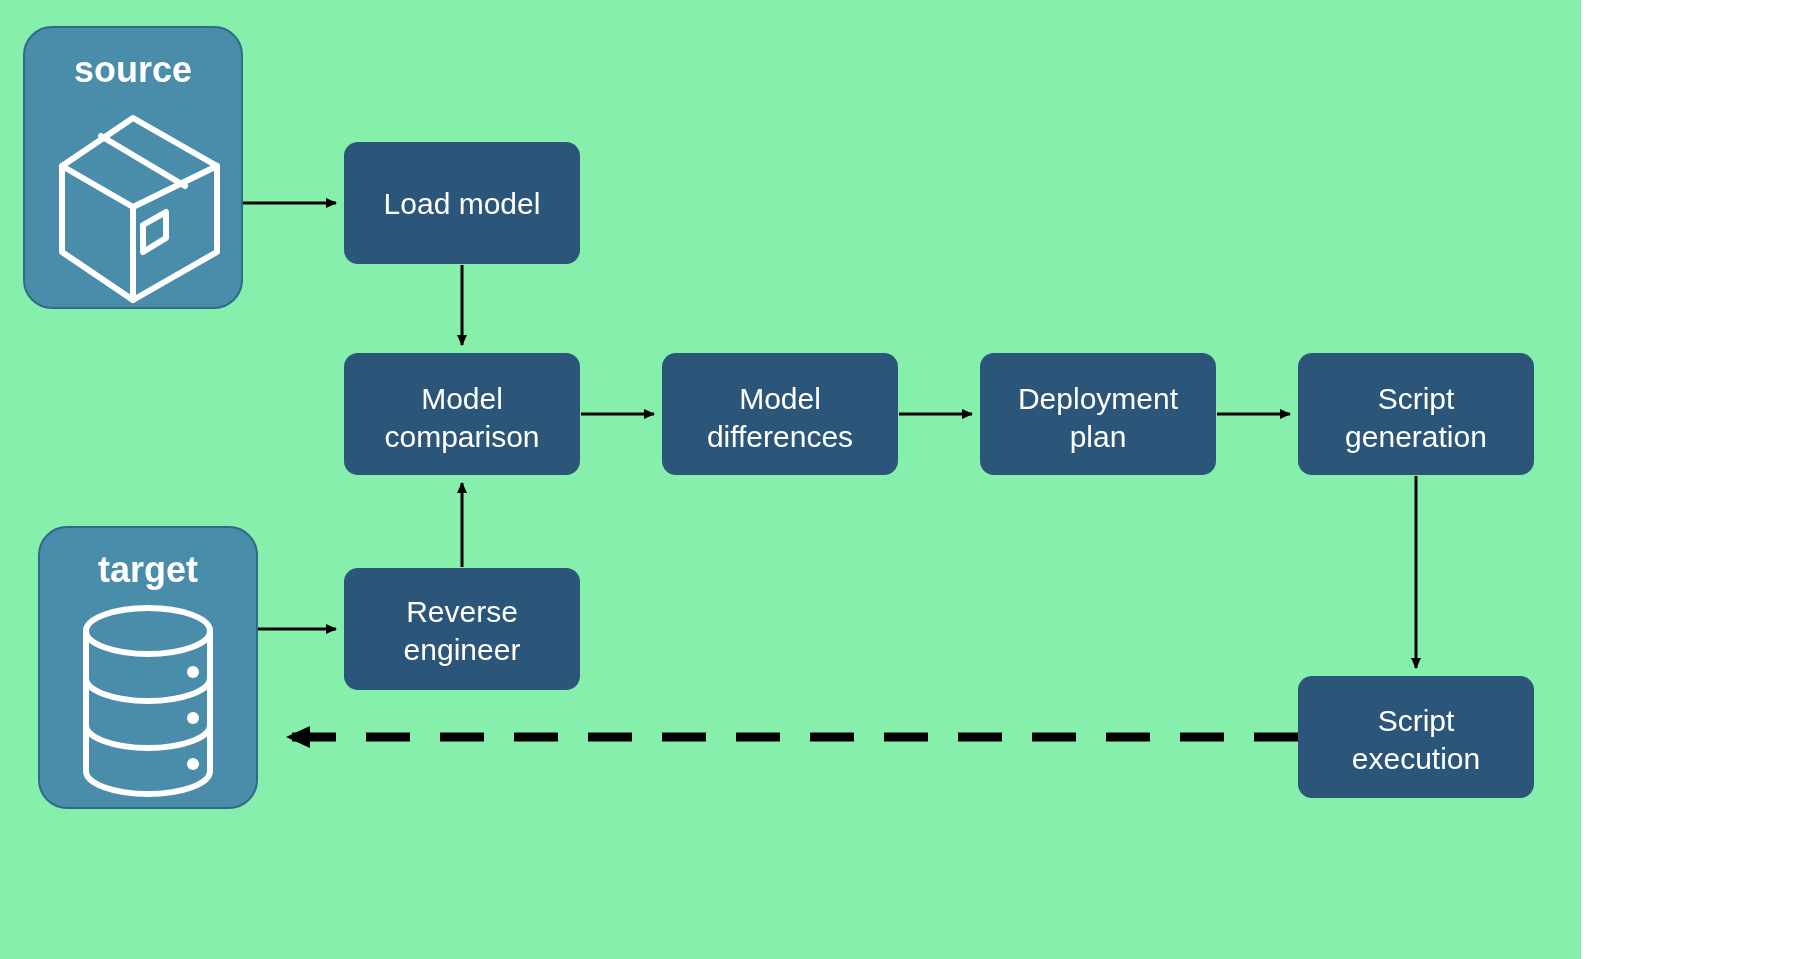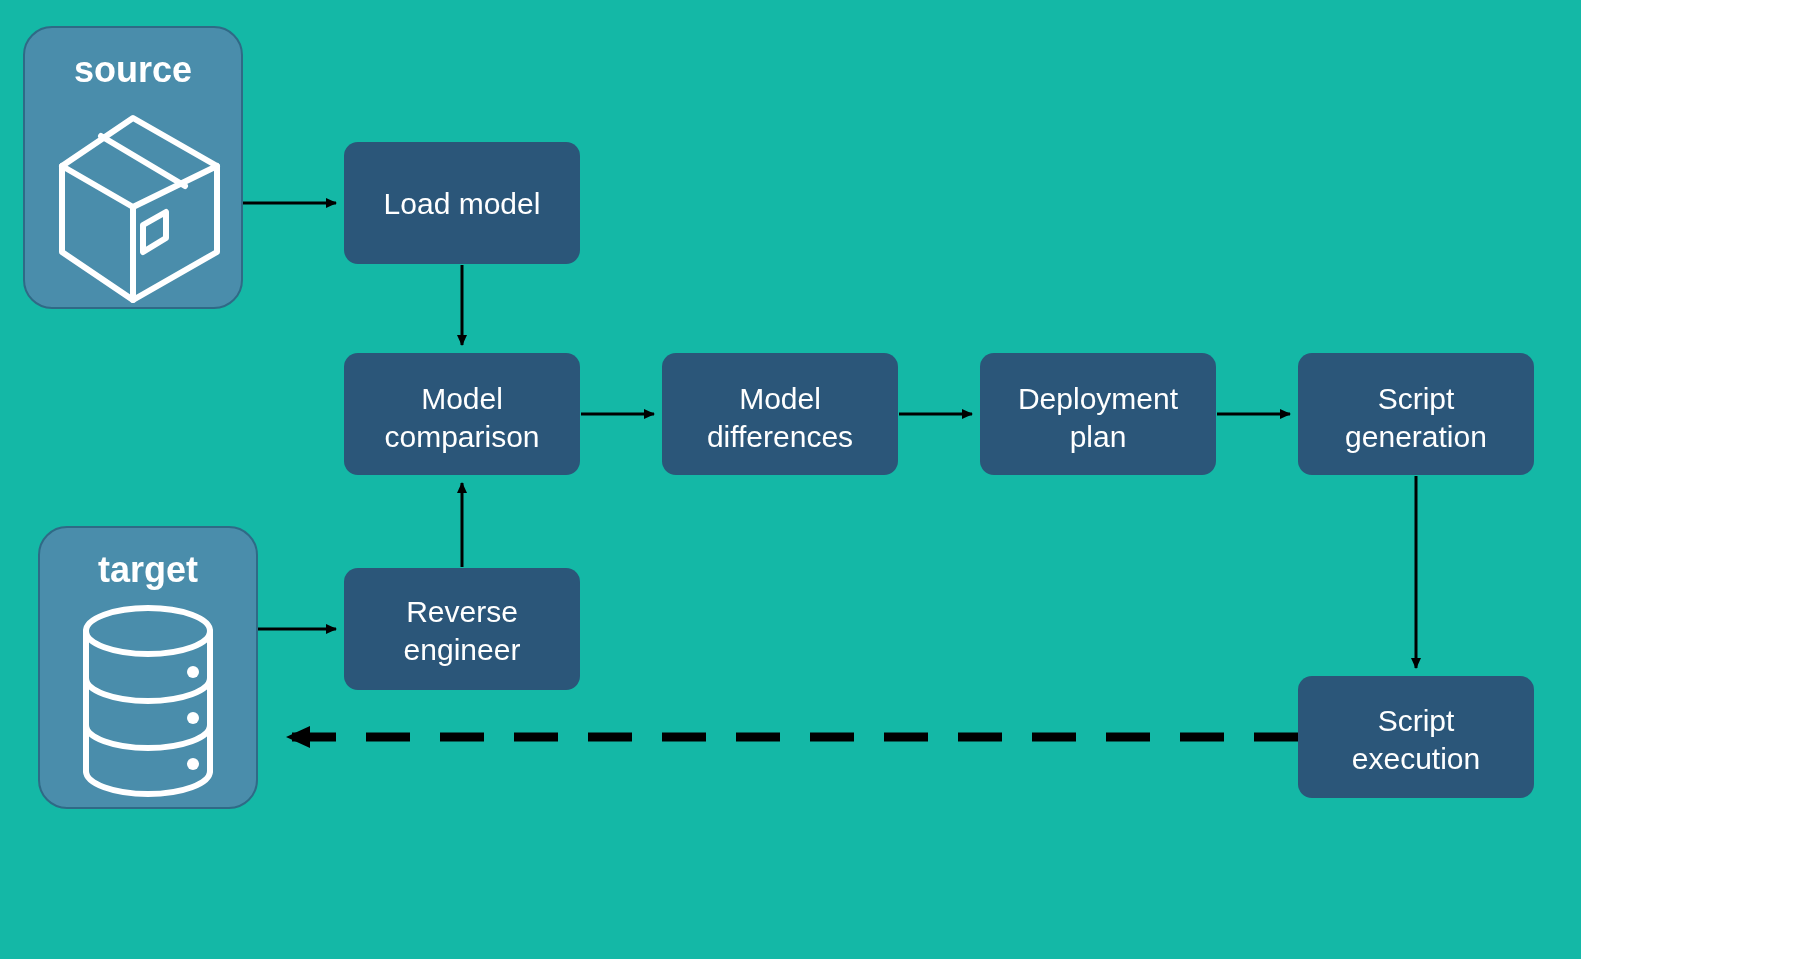--- a/index.html
+++ b/index.html
@@ -10,21 +10,21 @@
   body {
     width: 1800px;
     height: 959px;
     overflow: hidden;
     font-family: "Liberation Sans", sans-serif;
   }
   #diagram-root {
     position: relative;
     width: 1581px;
     height: 959px;
-    background: #14b8a6;
+    background: #86efac;
   }
   svg#flow {
     position: absolute;
     top: 0;
     left: 0;
     width: 1800px;
     height: 959px;
     display: block;
   }
   .endpoint-rect {

